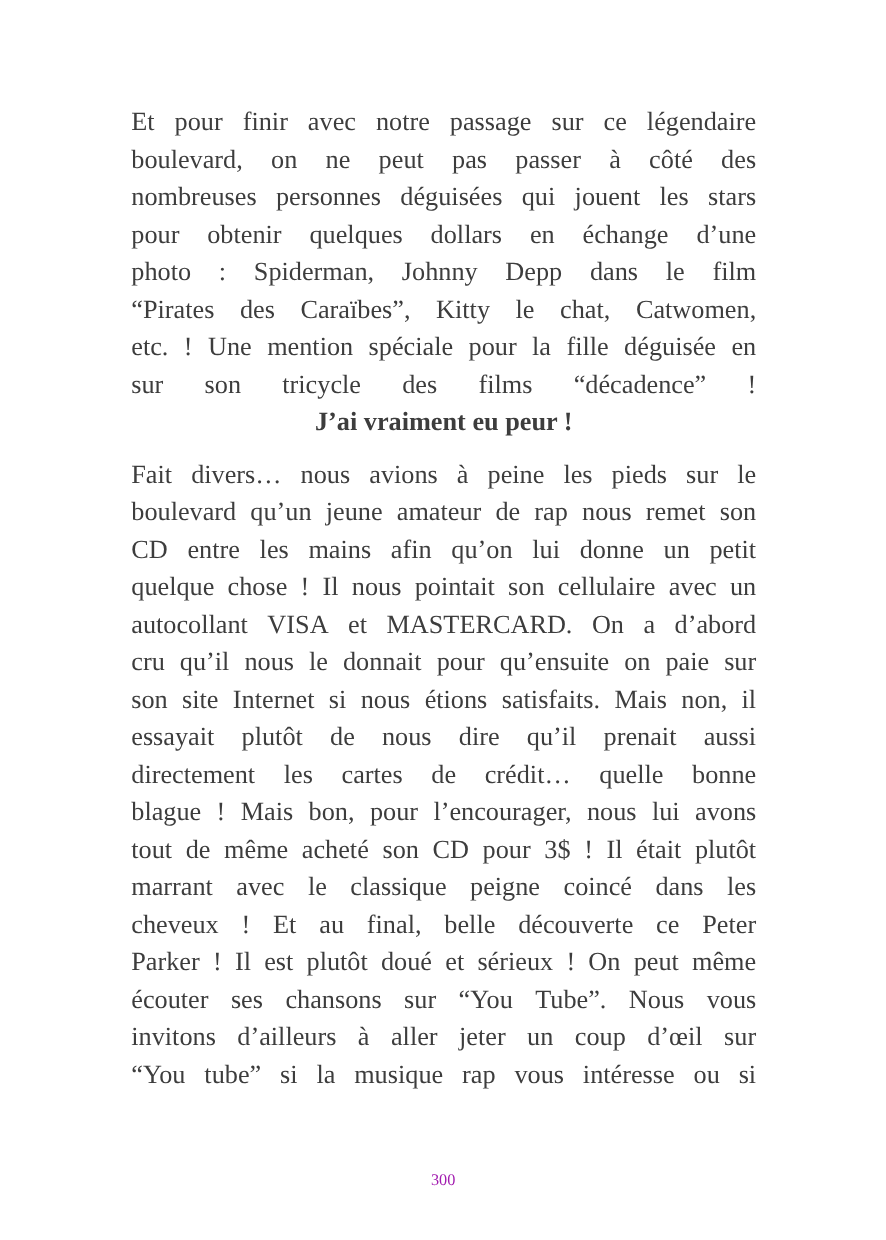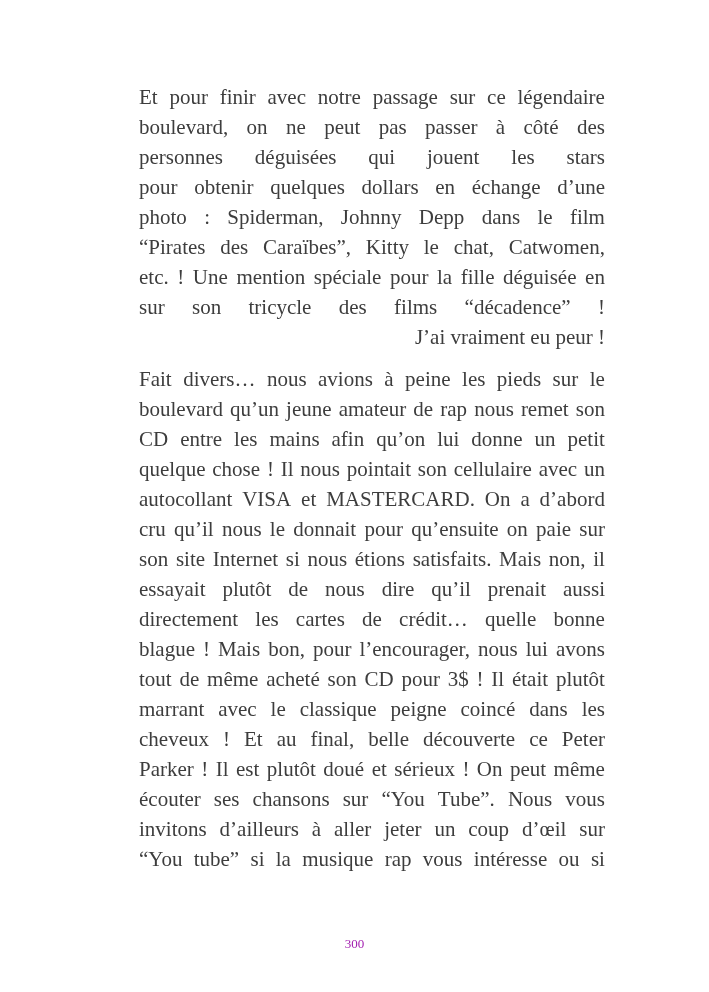--- a/index.html
+++ b/index.html
@@ -22,32 +22,32 @@
     color: #3d3d3d;
     font-size: 21px;
   }
   .paragraph {
     margin: 0 0 12px 0;
   }
   .line {
     height: 30px;
     line-height: 30px;
     overflow: visible;
-    margin-left: 34px;
   }
   .line.justified {
     display: flex;
     justify-content: space-between;
   }
   .line.justified span {
     display: inline-block;
     white-space: pre;
   }
   .line.plain {
-    text-align: right;
+    text-align: center;
+    font-weight: bold;
   }
   .page-number {
     position: absolute;
     top: 936px;
     left: 0;
     width: 709px;
     text-align: center;
     font-size: 13px;
     color: #a21caf;
   }
@@ -73,20 +73,21 @@
         <span>on</span>
         <span>ne</span>
         <span>peut</span>
         <span>pas</span>
         <span>passer</span>
         <span>à</span>
         <span>côté</span>
         <span>des</span>
       </div>
       <div class="line justified">
+        <span>nombreuses</span>
         <span>personnes</span>
         <span>déguisées</span>
         <span>qui</span>
         <span>jouent</span>
         <span>les</span>
         <span>stars</span>
       </div>
       <div class="line justified">
         <span>pour</span>
         <span>obtenir</span>

